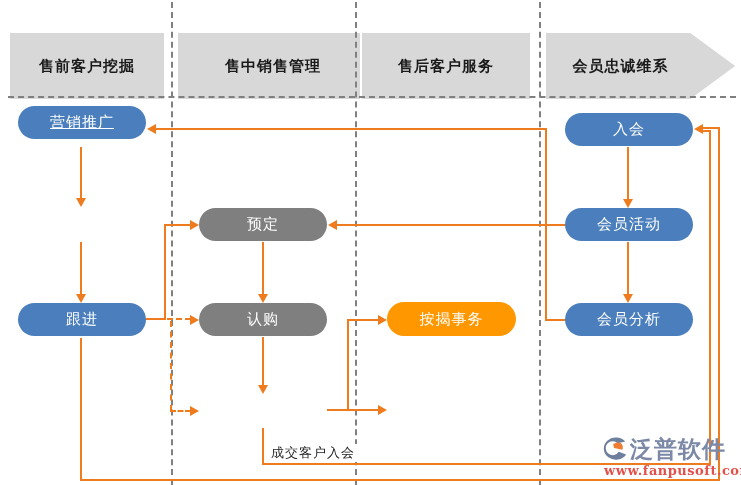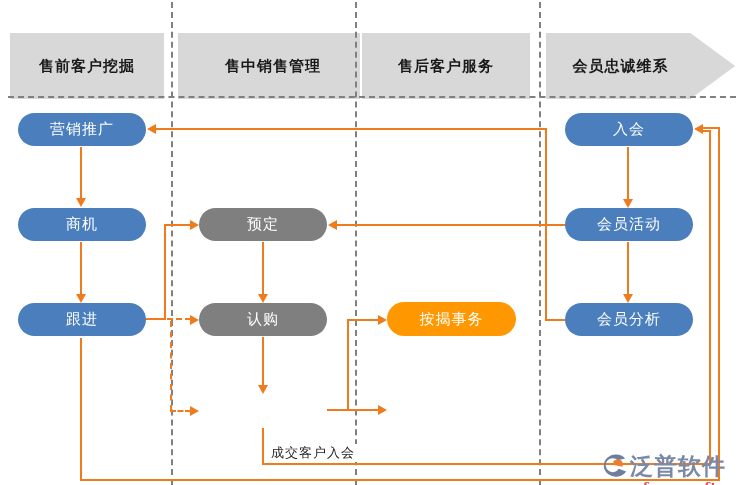--- a/index.html
+++ b/index.html
@@ -18,21 +18,21 @@
   #h3{left:362px;width:168px;}
   #h4{left:546px;width:195px;clip-path:polygon(0 0,74% 0,97% 50%,74% 100%,0 100%);
       padding-right:46px;box-sizing:border-box;}
   
   .dvv{position:absolute;top:2px;height:483px;width:0;border-left:2px dashed var(--div);}
   .dvh{position:absolute;left:8px;width:728px;height:0;border-top:2px dashed var(--div);top:96px;}
   
   .node{position:absolute;height:33px;border-radius:17px;color:#fff;font-size:15px;
         letter-spacing:1px;display:flex;align-items:center;justify-content:center;}
   .blue{background:var(--blue);} .gray{background:var(--gray);} .orangep{background:var(--orange);text-align:right;}
-  #n-marketing{left:18px;top:113px;width:128px;}
+  #n-marketing{left:18px;top:106px;width:128px;text-decoration:underline;}
   #n-opportunity{left:18px;top:208px;width:128px;}
   #n-followup{left:18px;top:303px;width:128px;}
   #n-reservation{left:199px;top:208px;width:128px;}
   #n-subscription{left:199px;top:303px;width:128px;}
   #n-signing{left:199px;top:393px;width:128px;height:34px;}
   #n-mortgage{left:387px;top:302px;width:129px;height:34px;}
   #n-handover{left:387px;top:393px;width:129px;height:34px;}
   #n-join{left:565px;top:113px;width:128px;}
   #n-activity{left:565px;top:208px;width:128px;}
   #n-analysis{left:565px;top:303px;width:128px;}
@@ -44,21 +44,21 @@
   .ar{position:absolute;width:0;height:0;}
   .ar.r{border-top:5px solid transparent;border-bottom:5px solid transparent;border-left:9px solid var(--line);}
   .ar.l{border-top:5px solid transparent;border-bottom:5px solid transparent;border-right:9px solid var(--line);}
   .ar.d{border-left:5px solid transparent;border-right:5px solid transparent;border-top:9px solid var(--line);}
   
   .ann{position:absolute;color:#222;font-size:13px;letter-spacing:1px;background:#fff;padding:0 2px;}
   #ann-potential{left:84px;top:456px;}
   #ann-deal{left:269px;top:444px;}
   
   #logo{position:absolute;left:600px;top:435px;width:140px;}
-  #logo-row{display:flex;align-items:center;margin-top:17px;}
+  #logo-row{display:flex;align-items:center;}
   #logo-brand{font-family:"DejaVu Serif","Liberation Serif",serif;font-weight:bold;
               font-size:23px;color:#7b89a6;letter-spacing:1px;line-height:1;}
   #logo-site{font-family:"DejaVu Serif","Liberation Serif",serif;font-weight:bold;
              font-size:13px;color:#e2504a;letter-spacing:0.5px;margin-top:2px;margin-left:4px;}
 </style>
 </head>
 <body>
 
 <div id="stage">
 
@@ -138,21 +138,20 @@
   </div>
   <div>
     <div class="lv" style="left:80px;top:338px;height:143px;"></div>
     <div class="lh" style="left:80px;top:479px;width:640px;"></div>
     <div class="lv" style="left:718px;top:127px;height:354px;"></div>
     <div class="lh" style="left:702px;top:127px;width:18px;"></div>
     <div class="ar l" style="left:694px;top:124px;"></div>
   </div>
 
   <div class="node blue" id="n-marketing">营销推广</div>
-  <div class="node blue" id="n-opportunity">商机</div>
   <div class="node blue" id="n-followup">跟进</div>
   <div class="node gray" id="n-reservation">预定</div>
   <div class="node gray" id="n-subscription">认购</div>
   <div class="node orangep" id="n-mortgage">按揭事务</div>
   <div class="node blue" id="n-join">入会</div>
   <div class="node blue" id="n-activity">会员活动</div>
   <div class="node blue" id="n-analysis">会员分析</div>
 
   <div class="ann" id="ann-deal">成交客户入会</div>
 

